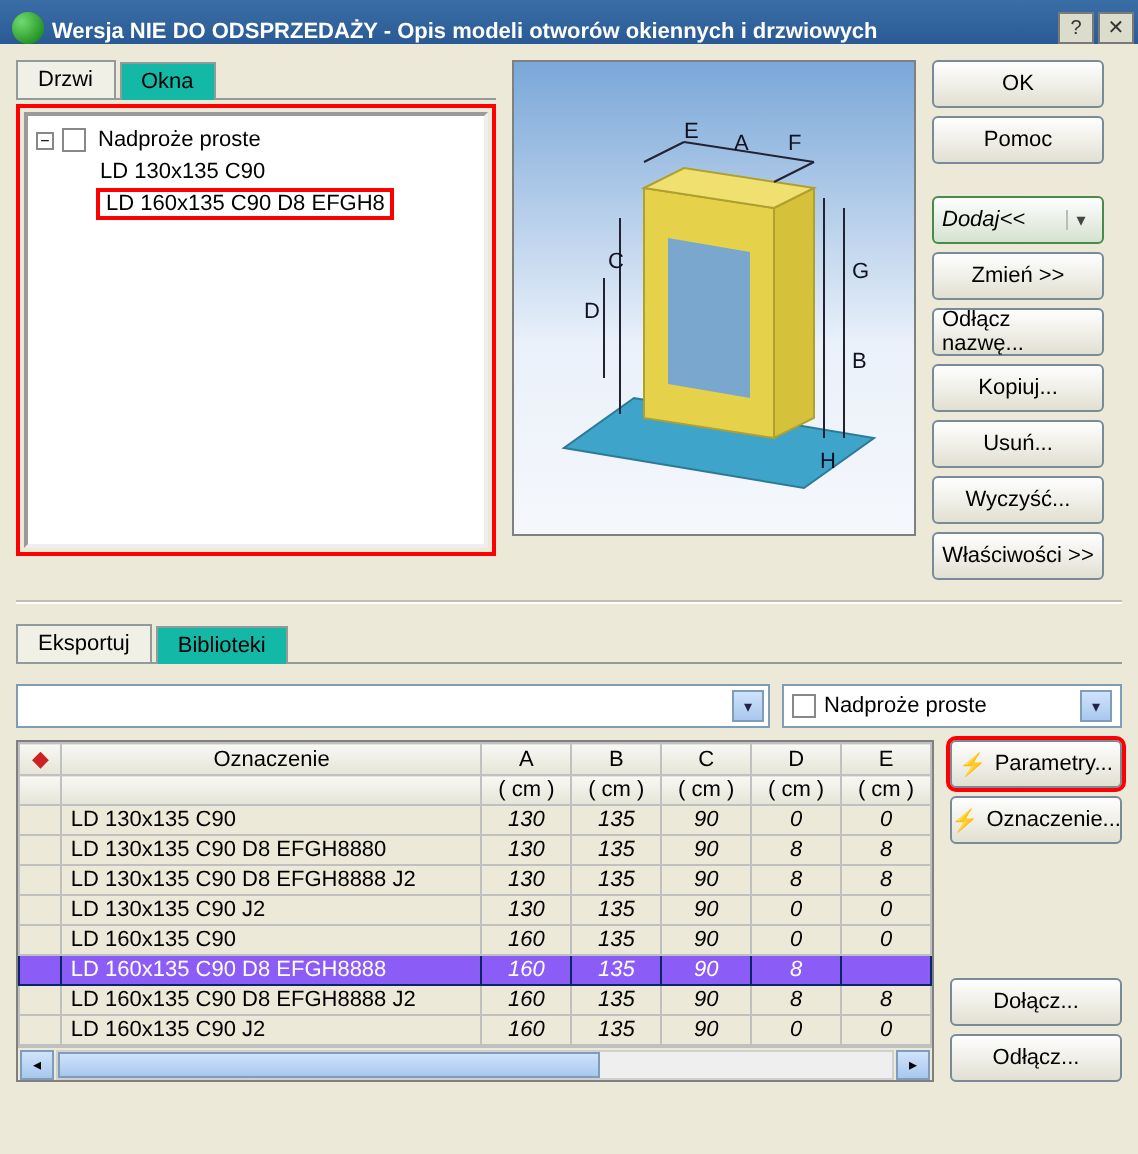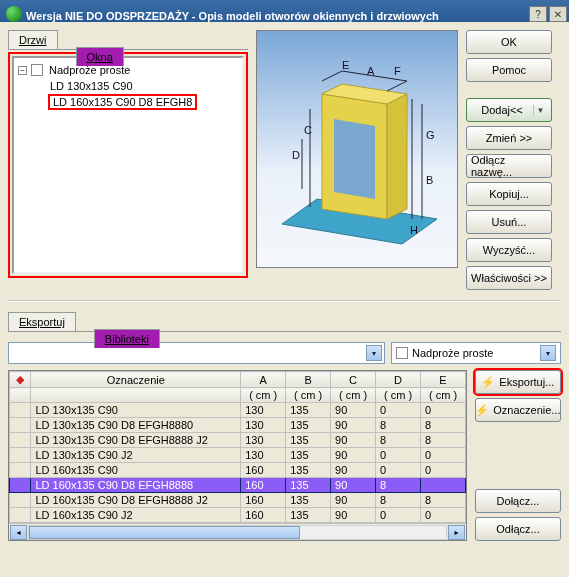--- a/index.html
+++ b/index.html
@@ -10,63 +10,63 @@
 .titlebar .icon { width: 16px; height: 16px; margin: 0 4px; border-radius: 50%; background: radial-gradient(circle at 30% 30%,#6fdc6f,#0a7a0a); }
 .titlebar .title { flex: 1; font-weight: bold; }
 .titlebar .wbtn { width: 18px; height: 16px; margin-left: 2px; background: #dcdccc; border: 1px solid #7a7a7a; display: flex; align-items: center; justify-content: center; font-size: 10px; color: #333; }
 
 .client { padding: 8px; }
 
 .top { display: flex; gap: 8px; }
 
 
 .tabs { display: flex; border-bottom: 1px solid #919b9c; }
-.tab { padding: 3px 10px; border: 1px solid #919b9c; border-bottom: none; background: #f0f0e7; margin-right: 18px; cursor: pointer; position: relative; top: 0; text-decoration: underline; }
-.tab.active { background: #a21caf; top: 17px; }
+.tab { padding: 3px 10px; border: 1px solid #919b9c; border-bottom: none; background: #f0f0e7; margin-right: 2px; cursor: pointer; position: relative; top: 0; }
+.tab.active { background: #14b8a6; top: 1px; }
 
 
 .treewrap { border: 2px solid red; padding: 2px; margin-top: 2px; }
 .tree { height: 218px; width: 232px; border: 2px inset #eee; background: #fff; padding: 4px; overflow: hidden; }
 .tree-row { display: flex; align-items: center; height: 16px; white-space: nowrap; }
 .tree-tgl { width: 9px; height: 9px; border: 1px solid #888; display: inline-flex; align-items: center; justify-content: center; font-size: 8px; margin-right: 4px; }
 .tree-chk { width: 12px; height: 12px; border: 1px solid #888; background:#fff; margin-right: 4px; }
 .tree-label { padding: 0 2px; }
 .tree-label.ring { border: 2px solid red; padding: 0 3px; }
 
 
 .preview { width: 202px; height: 238px; border: 1px solid #808080; background: linear-gradient(#7aa7d8,#eaf1fa 60%,#f5f7fb); display:flex; align-items:center; justify-content:center; }
 .preview svg { display:block; }
 
 
 .rightbtns { width: 86px; display: flex; flex-direction: column; gap: 4px; }
 .btn { height: 24px; border: 1px solid #7a8a99; background: linear-gradient(#fefefe,#e2e0d2); border-radius: 3px; display:flex; align-items:center; justify-content:center; cursor:pointer; padding: 0 4px; }
 .btn.selected { background: linear-gradient(#fefefe,#d5e2d0); border-color:#4a8a4a; }
 .btn.split { justify-content: space-between; }
-.btn .fill { flex:1; text-align:center; }
+.btn .fill { flex:1; text-align:left;font-style:italic; }
 .btn .chev { width: 14px; border-left: 1px solid #bbb; display:flex; align-items:center; justify-content:center; font-size:9px; color:#444; }
 
 hr.div { border:none; border-top:1px solid #c0c0b0; border-bottom:1px solid #fff; margin:10px 0; }
 
 
 .tabs2 { display:flex; border-bottom:1px solid #919b9c; }
 
 .controls-row { display:flex; gap:6px; margin:10px 0 6px; }
 .searchbox { flex:1; height:22px; border:1px solid #7f9db9; background:#fff; display:flex; align-items:center; justify-content:flex-end; padding:0 2px; }
 .dd { width:170px; height:22px; border:1px solid #7f9db9; background:#fff; display:flex; align-items:center; padding:0 4px; gap:4px; }
 .dd .chk { width:12px; height:12px; border:1px solid #888; }
 .dd .txt { flex:1; }
 .ddarrow { width:16px; height:16px; background: linear-gradient(#cfe3fb,#a8c7ee); border:1px solid #7f9db9; display:flex; align-items:center; justify-content:center; font-size:8px; color:#224; }
 
 .bottom { display:flex; gap:8px; }
 .gridwrap { flex:1; }
 .grid { border:1px solid #808080; }
 table.tbl { border-collapse:collapse; width:100%; table-layout:fixed; }
 table.tbl th, table.tbl td { border:1px solid #c0c0c0; padding:1px 4px; white-space:nowrap; overflow:hidden; }
 table.tbl th { background:linear-gradient(#f8f8f4,#e5e4d7); font-weight:normal; text-align:center; }
-table.tbl td.num { text-align:left; }
+table.tbl td.num { text-align:center;font-style:italic; }
 table.tbl td.lbl { text-align:left; }
 tr.selrow td { background:#8b5cf6; color:#fff; border-color:#0a246a; }
 .grid .hscroll { height:17px; background:#ece9d8; border-top:1px solid #c0c0c0; display:flex; align-items:center; padding:0 1px; gap:1px; }
 .hscroll .sb { width:17px; height:15px; background:linear-gradient(#cfe3fb,#a8c7ee); border:1px solid #7f9db9; display:flex; align-items:center; justify-content:center; font-size:8px; }
 .hscroll .track { flex:1; height:15px; background:#efefef; border:1px solid #d0d0d0; position:relative; }
 .hscroll .thumb { position:absolute; left:0; top:0; height:100%; width:65%; background:linear-gradient(#cfe3fb,#a8c7ee); border:1px solid #7f9db9; }
 
 .sidebtns { width:86px; display:flex; flex-direction:column; gap:4px; }
 .btn.ring { outline:2px solid red; outline-offset:0; }
 
@@ -290,21 +290,21 @@
               <div class="thumb"></div>
             </div>
         <div class="sb">▸</div>
       </div>
     </div>
   </div>
 
   <div class="sidebtns">
     <div class="btn ring">
       <span style="margin-right:4px;color:#c80">⚡</span>
-      <span>Eksportuj...</span>
+      <span>Parametry...</span>
     </div>
     <div class="btn">
       <span style="margin-right:4px;color:#c80">⚡</span>
       <span>Oznaczenie...</span>
     </div>
     <div style="flex:1"></div>
     <div class="btn">Dołącz...</div>
     <div class="btn">Odłącz...</div>
   </div>
 </div>

